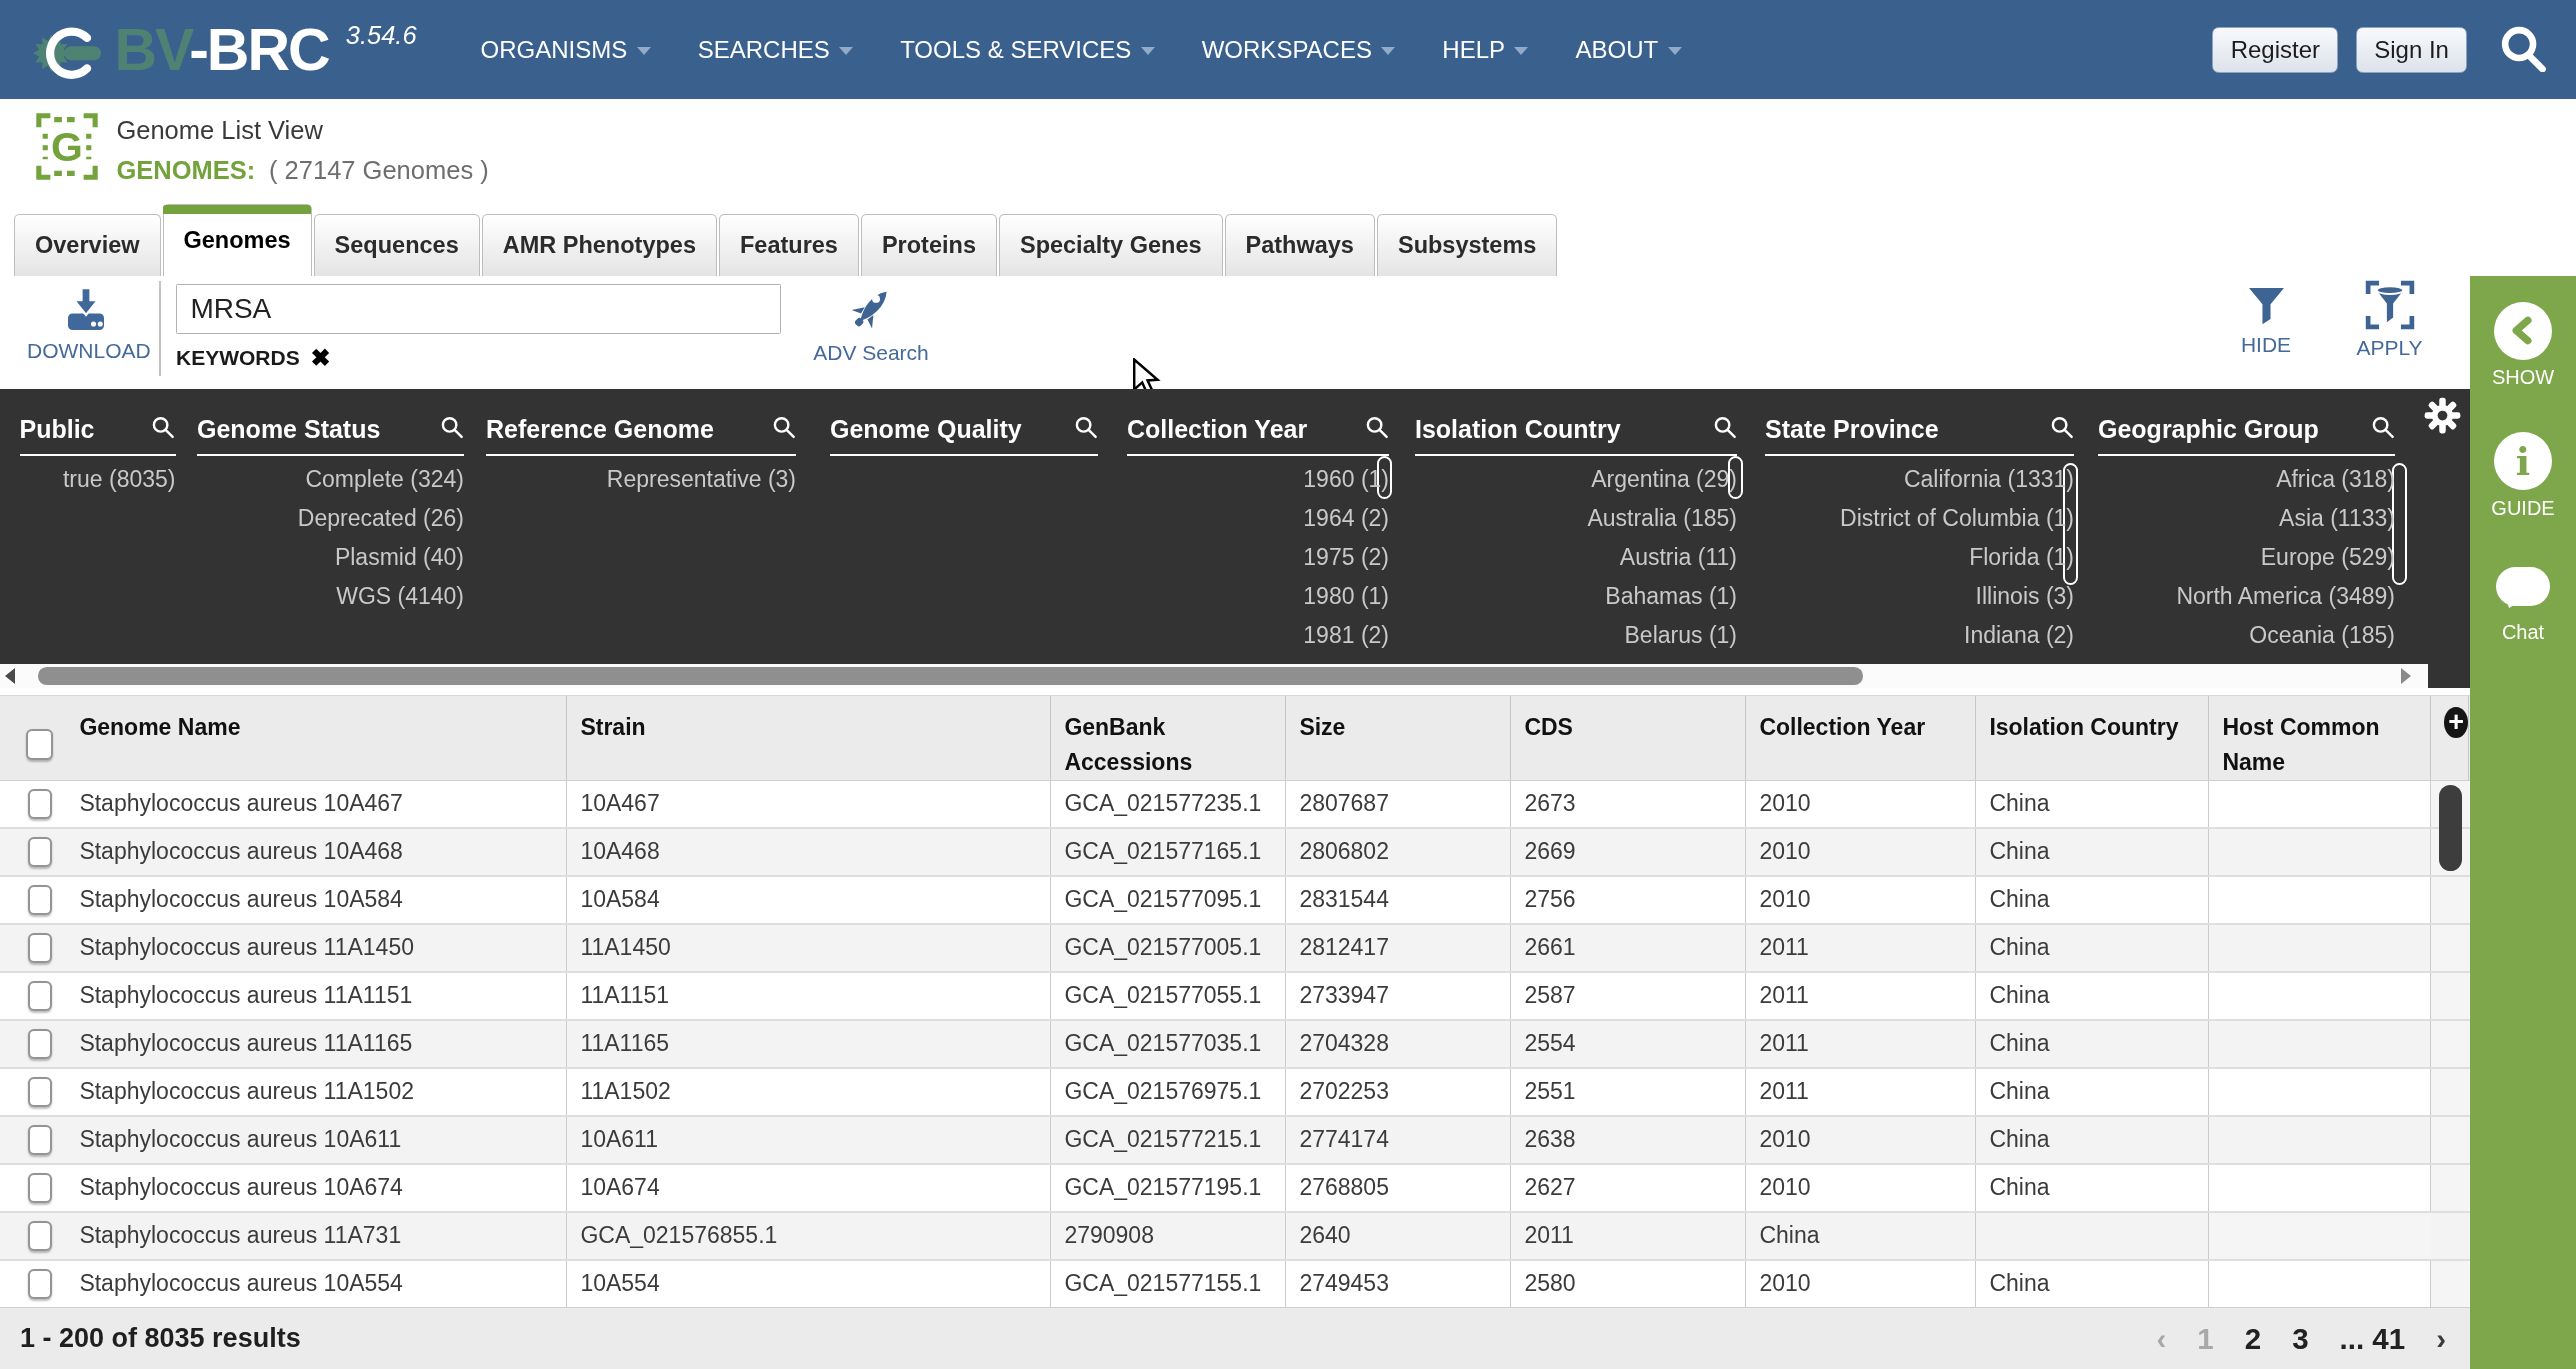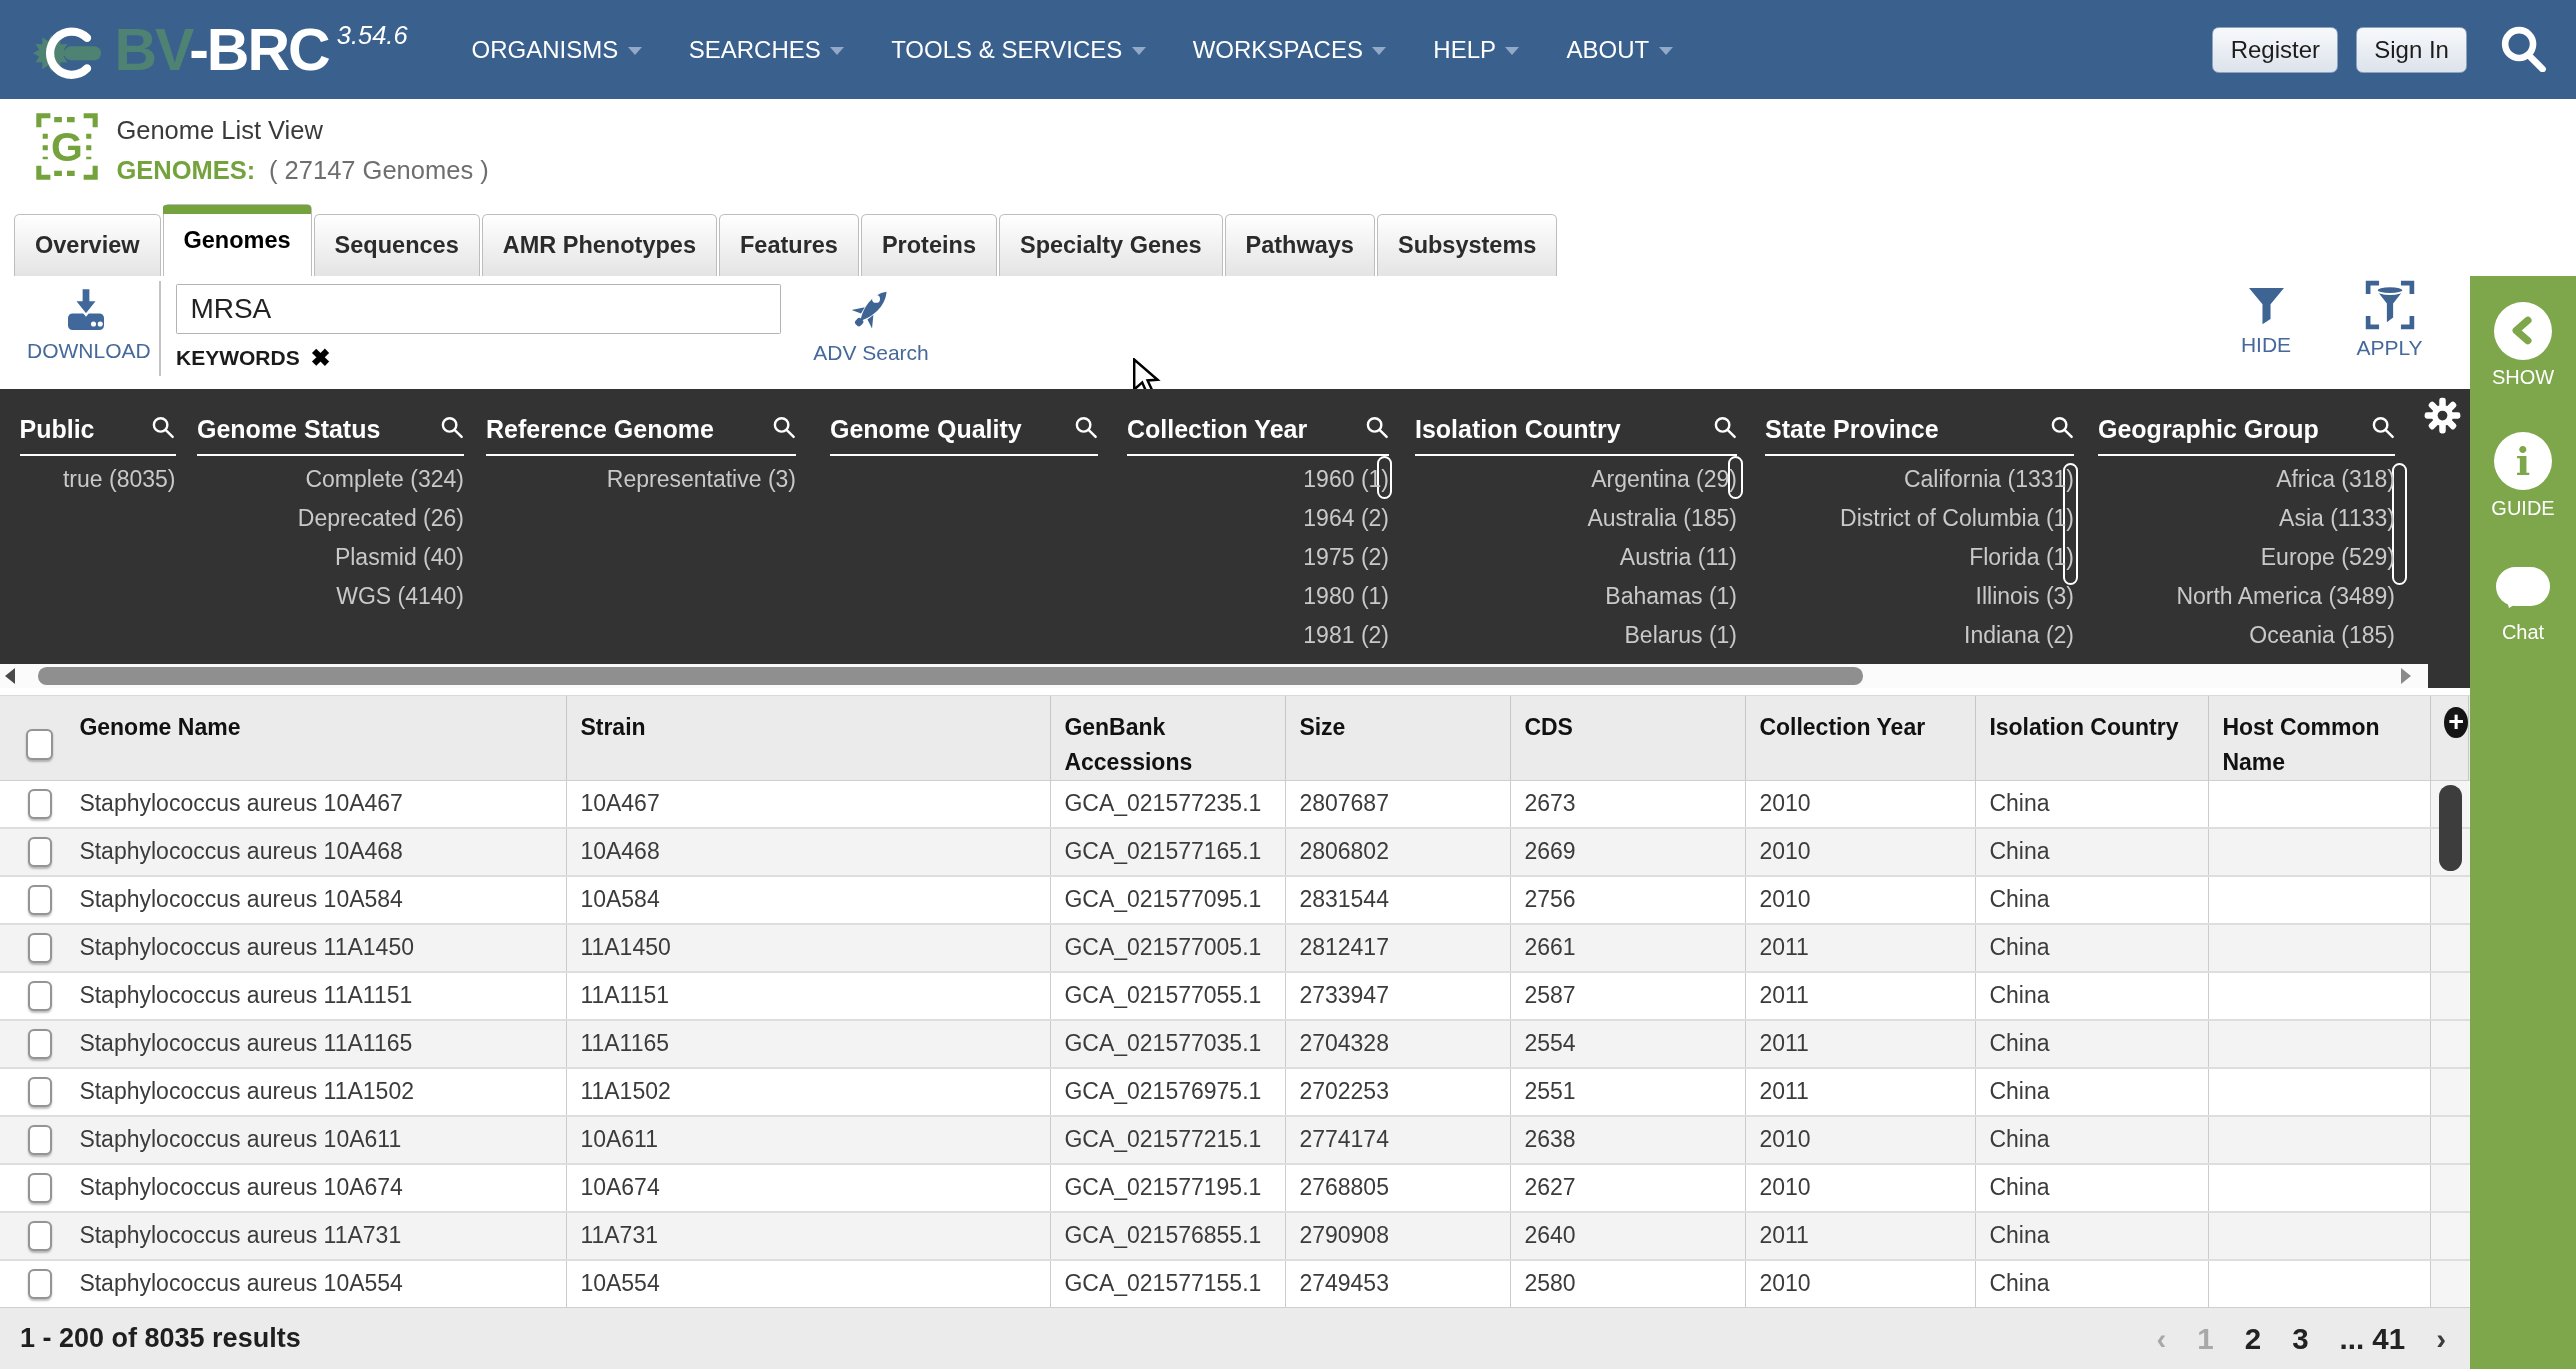--- a/index.html
+++ b/index.html
@@ -10,21 +10,21 @@
   }
   
   .navbar {
     height:99px; background:var(--navbar-blue,#3A608E);
     display:flex; align-items:center; padding:0 29.5px; color:#fff;
   }
   .brand-group { display:flex; align-items:center; }
   .brand-text { font-size:59px; font-weight:bold; letter-spacing:-2px; margin-left:4px; }
   .brand-teal { color:var(--brand-teal,#4E8273); }
   .brand-white { color:#fff; }
-  .version { font-size:25.5px; font-style:italic; color:#fff; margin:-28px 0 0 8px; }
+  .version { font-size:25.5px; font-style:italic; color:#fff; margin:-28px 0 0 17px; }
   .nav-menus { display:flex; gap:47px; margin-left:64px; }
   .nav-item { display:flex; align-items:center; gap:9.4px; font-size:24px; color:#fff; cursor:pointer; white-space:nowrap; }
   .caret { width:0; height:0; border-left:7.4px solid transparent; border-right:7.4px solid transparent; border-top:8.7px solid #93a9c8; margin-top:2.7px; }
   .nav-right { margin-left:auto; display:flex; align-items:center; gap:17.4px; }
   .nav-btn {
     font-size:24px; color:#1c1c1c; background:linear-gradient(#f7f9fb,#dde3ec);
     border:0.7px solid #8da4c0; border-radius:6.7px; padding:8px 17.4px;
     font-family:"Liberation Sans", sans-serif; cursor:pointer;
   }
   .nav-search { margin-left:14.8px; cursor:pointer; }
@@ -569,21 +569,20 @@
         <div class="bcell">2010</div>
         <div class="bcell">China</div>
         <div class="bcell"></div>
         <div class="bcell track-cell"></div>
       </div>
       <div class="trow row-body alt">
         <div class="bcell cb-cell">
           <span class="cb"></span>
         </div>
         <div class="bcell">Staphylococcus aureus 11A731</div>
-        <div class="bcell">11A731</div>
         <div class="bcell">GCA_021576855.1</div>
         <div class="bcell">2790908</div>
         <div class="bcell">2640</div>
         <div class="bcell">2011</div>
         <div class="bcell">China</div>
         <div class="bcell"></div>
         <div class="bcell track-cell"></div>
       </div>
       <div class="trow row-body">
         <div class="bcell cb-cell">

